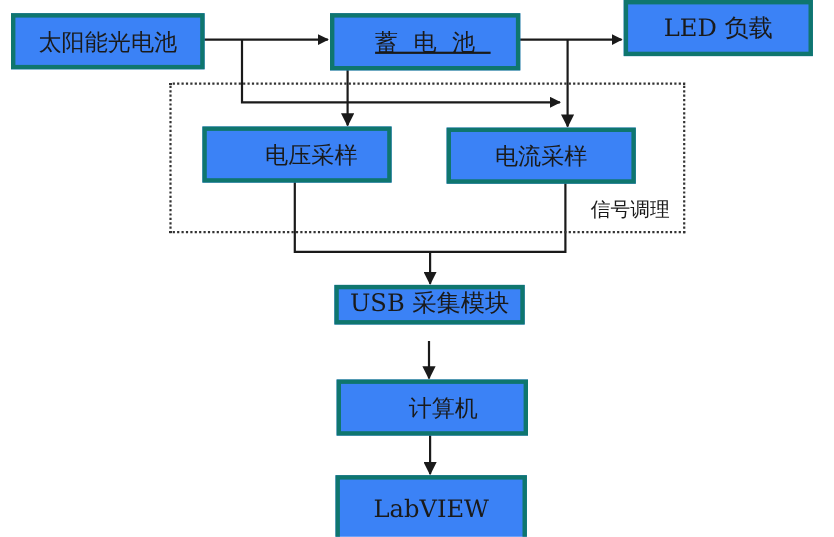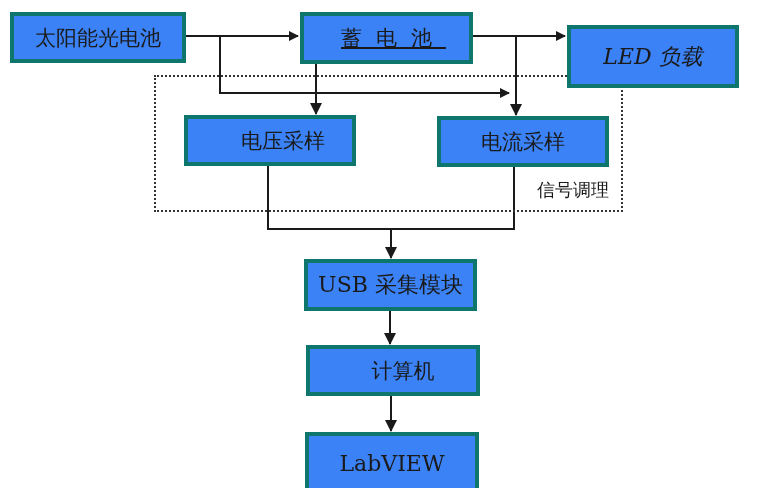--- a/index.html
+++ b/index.html
@@ -53,33 +53,33 @@
 <div class="group-label">信号调理</div>
 
 <div class="box sans" style="left:10px; top:12px; width:176px; height:51px;">
   <span>太阳能光电池</span>
 </div>
 
 <div class="box sans" style="left:300px; top:12px; width:173px; height:52px;">
   <span class="spaced">蓄电池</span>
 </div>
 
-<div class="box" style="left:567px; top:25px; width:172px; height:63px;font-style:italic;">
+<div class="box" style="left:567px; top:0; width:172px; height:51px;">
   <span>LED 负载</span>
 </div>
 
 <div class="box sans" style="left:184px; top:115px; width:172px; height:51px;padding-left:26px;">
   <span>电压采样</span>
 </div>
 
-<div class="box sans" style="left:437px; top:116px; width:172px; height:51px;">
+<div class="box sans" style="left:406px; top:116px; width:172px; height:51px;">
   <span>电流采样</span>
 </div>
 
-<div class="box" style="left:304px; top:259px; width:173px; height:52px;">
+<div class="box" style="left:304px; top:259px; width:173px; height:36px;align-items:flex-end;">
   <span>USB 采集模块</span>
 </div>
 
 <div class="box sans" style="left:306px; top:345px; width:174px; height:51px;padding-left:20px;">
   <span>计算机</span>
 </div>
 
 <div class="box" style="left:305px; top:432px; width:174px; height:63px;">
   <span>LabVIEW</span>
 </div>

